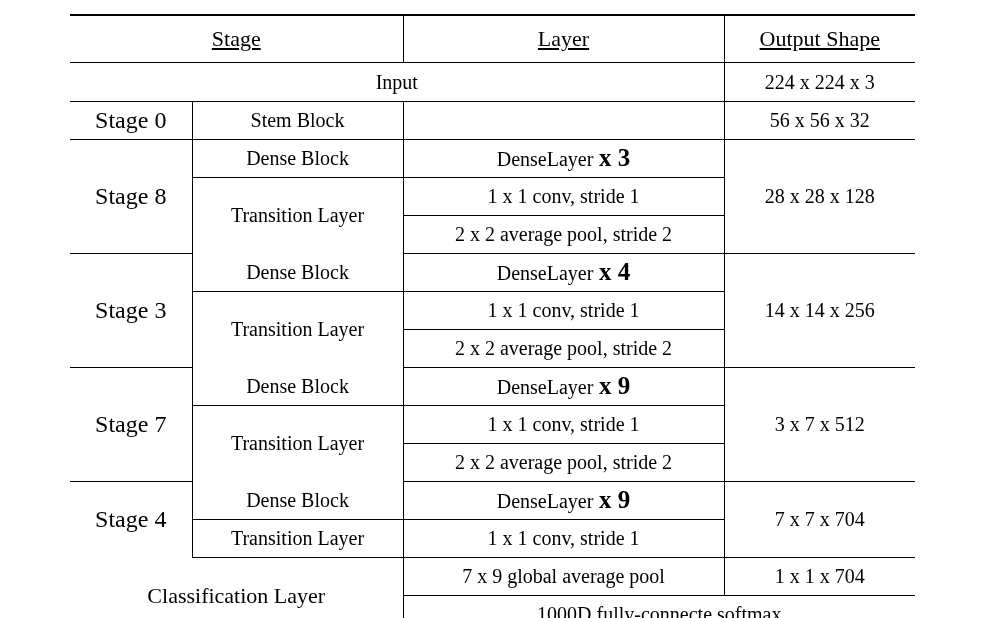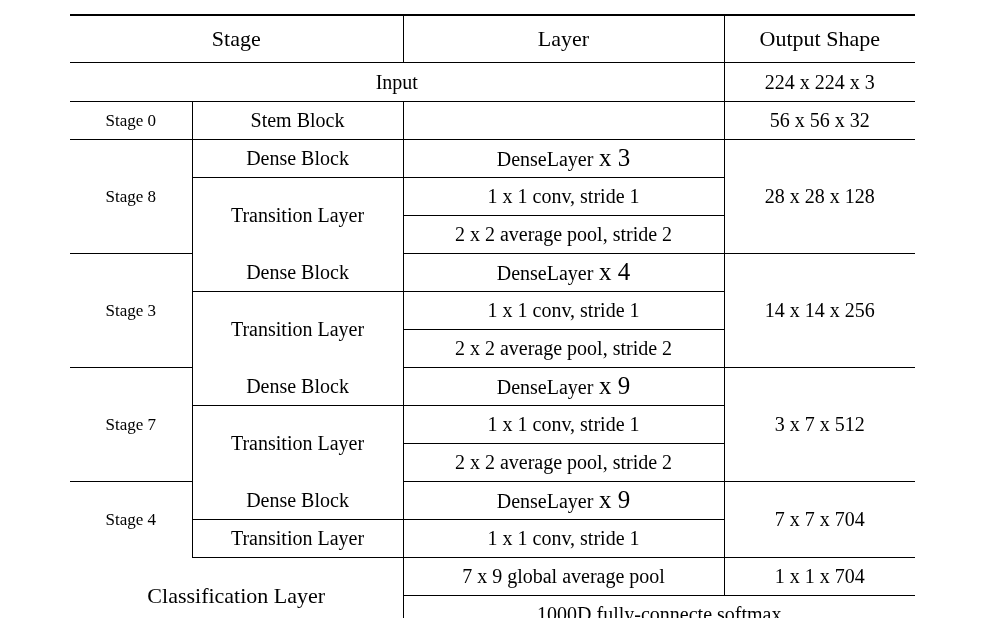--- a/index.html
+++ b/index.html
@@ -43,44 +43,44 @@
   col.c-stage  { width: 122px; }
   col.c-name   { width: 211px; }
   col.c-layer  { width: 321px; }
   col.c-output { width: 191px; }
 
   
   .vr-l { border-left: 1.4px solid #000; }
   .vr-r { border-right: 1.4px solid #000; }
 
   
-  .hr-top-thick  { border-top: 2.6px solid #000; }
+  .hr-top-thick  { border-top: 2.6px solid #000; text-decoration: underline; }
   .hr-top-thin   { border-top: 1.4px solid #000; }
   .hr-bot-thick  { border-bottom: 2.6px solid #000; }
   .hr-bot-thin   { border-bottom: 1.4px solid #000; }
 
   
   .hdr {
     font-weight: bold;
     font-size: 22px;
     height: 46px;
   }
 
   .rowh-std { height: 37px; }
   .rowh-in  { height: 38px; }
 
   .mult {
-    font-weight: normal;
+    font-weight: bold;
     font-size: 23px;
   }
   .mult .num { font-size: 25px; }
 
   .stage-label {
     font-weight: bold;
-    font-size: 17px;
+    font-size: 24px;
   }
   .class-label {
     font-weight: bold;
     font-size: 22px;
   }
 </style>
 </head>
 <body>
 
 <div id="table-wrap">

